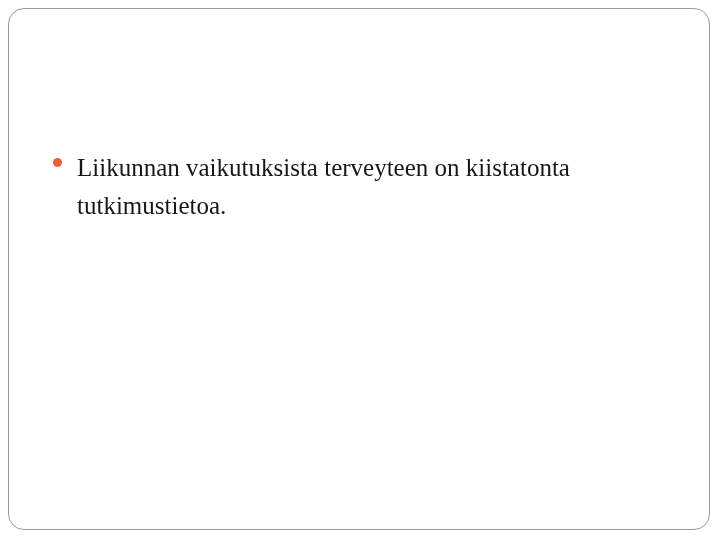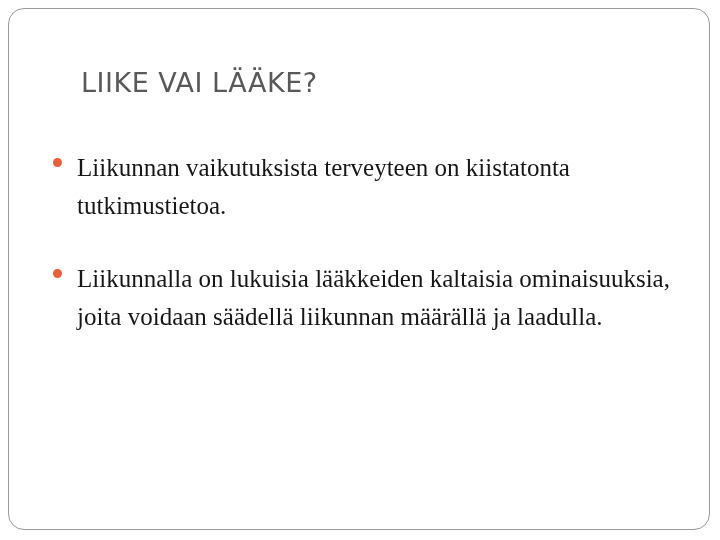--- a/index.html
+++ b/index.html
@@ -65,26 +65,21 @@
   }
   .bullet-text {
     display: block;
   }
 </style>
 </head>
 <body>
 
 <div class="slide">
 
-  <div class="slide-title">LIIKE VAI LÄÄKE?</div>
 
   <ul class="body-list">
     <li class="bullet-item">
       <span class="dot"></span>
       <span class="bullet-text">Liikunnan vaikutuksista terveyteen on kiistatonta tutkimustietoa.</span>
     </li>
-    <li class="bullet-item">
-      <span class="dot"></span>
-      <span class="bullet-text">Liikunnalla on lukuisia lääkkeiden kaltaisia ominaisuuksia, joita voidaan säädellä liikunnan määrällä ja laadulla.</span>
-    </li>
   </ul>
 
 </div>
 
 </body></html>

